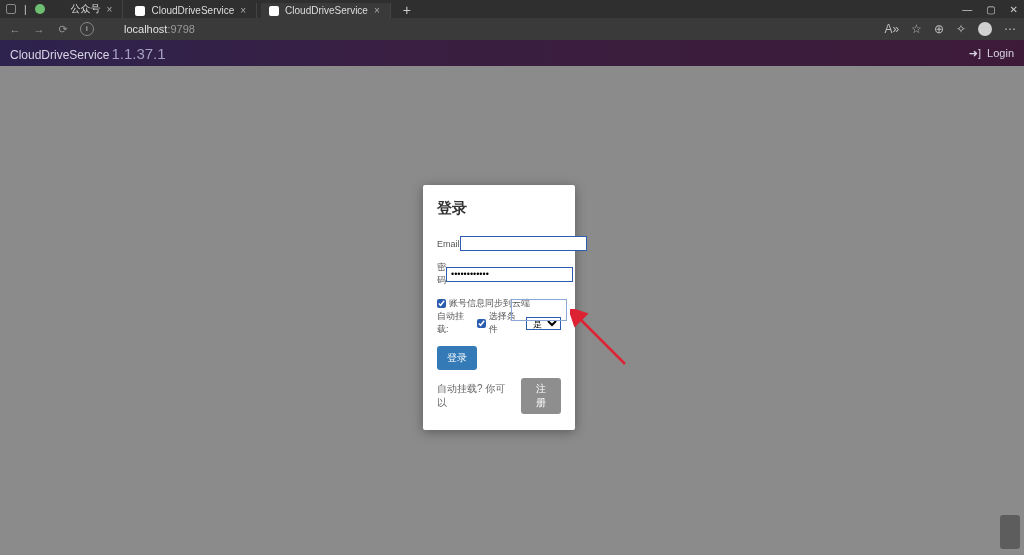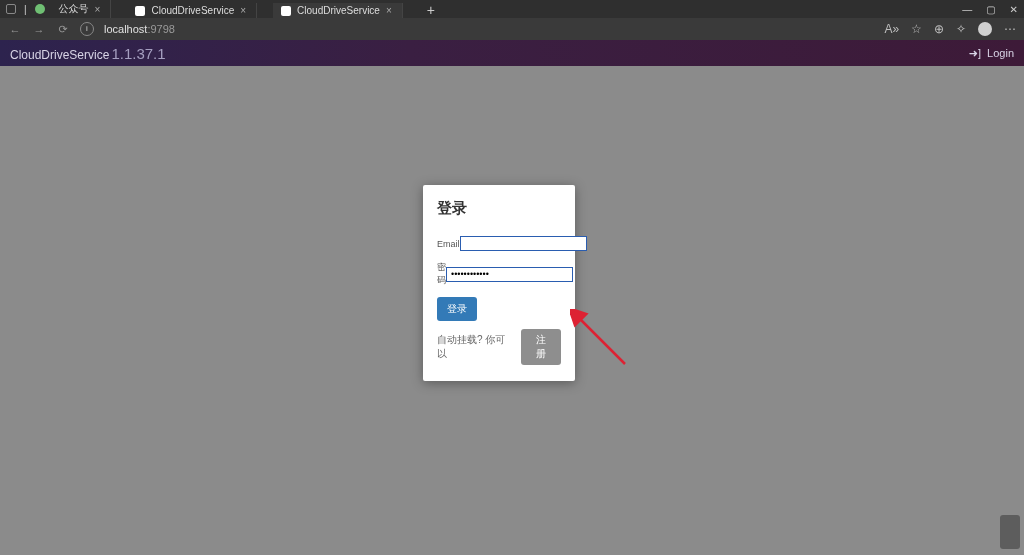--- a/index.html
+++ b/index.html
@@ -6,41 +6,41 @@
   html, body { width: 1024px; height: 555px; overflow: hidden; background:#2b2b2b; }
 
   
   .titlebar {
     height: 18px; background:#2f2f2f; display:flex; align-items:center;
     padding:0 6px; color:#cfcfcf; font-size:10px;
   }
   .tb-left { display:flex; align-items:center; gap:8px; }
   .tb-icon { width:10px; height:10px; border:1px solid #888; border-radius:2px; }
   .tb-leaf { width:10px; height:10px; background:#6fbf73; border-radius:50%; }
-  .tabs { display:flex; align-items:flex-end; gap:16px; margin-left:6px; }
+  .tabs { display:flex; align-items:flex-end; gap:4px; margin-left:18px; }
   .tab {
     display:flex; align-items:center; gap:6px;
     padding:2px 10px 2px 8px; font-size:10px; color:#ddd;
     border-right:1px solid #444; max-width:140px; white-space:nowrap;
     overflow:hidden; text-overflow:ellipsis;
   }
   .tab .close { color:#aaa; font-size:10px; }
   .tab .fav { width:10px; height:10px; display:inline-block; }
   .fav-doc { background:#fff; border-radius:2px; }
   .newtab { color:#ccc; font-size:14px; padding:0 8px; }
   .winctl { margin-left:auto; display:flex; gap:14px; color:#ccc; font-size:10px; }
   .winctl span { cursor:default; }
 
   .addrbar {
     height: 22px; background:#3a3a3a; display:flex; align-items:center;
     padding:0 8px; gap:10px; color:#cfcfcf; font-size:11px;
   }
   .nav-btn { width:14px; text-align:center; color:#9a9a9a; }
   .info-btn { width:14px; height:14px; border:1px solid #888; border-radius:50%; font-size:8px; line-height:12px; text-align:center; }
-  .url { flex:0 0 auto; color:#e0e0e0; }
+  .url { flex:0 0 auto; color:#e0e0e0;margin-left:20px; }
   .url .port { color:#9a9a9a; }
   .addr-spacer { flex:1; }
   .addr-icons { display:flex; gap:12px; align-items:center; color:#bdbdbd; font-size:12px; }
   .avatar { width:14px; height:14px; background:#d0d0d0; border-radius:50%; }
 
   
   .app-header {
     height: 26px;
     background: linear-gradient(90deg,#2d234e 0%, #3a1f42 40%, #3d1a38 100%);
     display:flex; align-items:center; padding:0 10px; color:#d8d4e6;
@@ -180,20 +180,35 @@
     <div class="row">
       <label class="lab">Email</label>
       <input type="text" class="email-blur" value="" style="">
     </div>
 
     <div class="row">
       <label class="lab">密码</label>
       <input type="password" value="••••••••••••" style="">
     </div>
 
+    <div class="opts">
+      <div class="line">
+        <input type="checkbox" checked="" style="">
+        <span>账号信息同步到云端</span>
+      </div>
+      <div class="line">
+        <span>自动挂载:</span>
+        <input type="checkbox" checked="" style="">
+        <span>选择条件</span>
+        <select>
+          <option>是</option>
+        </select>
+      </div>
+      <div class="hl-box"></div>
+    </div>
 
     <button class="btn-primary">登录</button>
 
     <div class="signup-line">
       <span>自动挂载? 你可以</span>
       <button class="btn-gray">注册</button>
     </div>
   </div>
 
   <svg class="arrow" viewBox="0 0 60 60">

